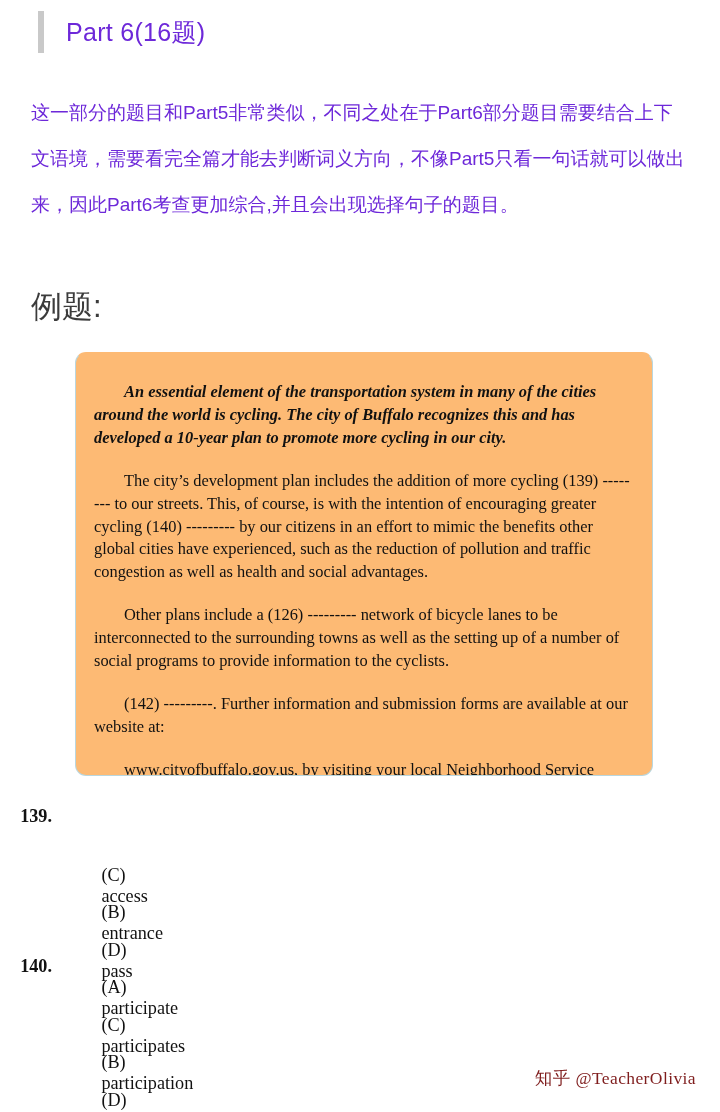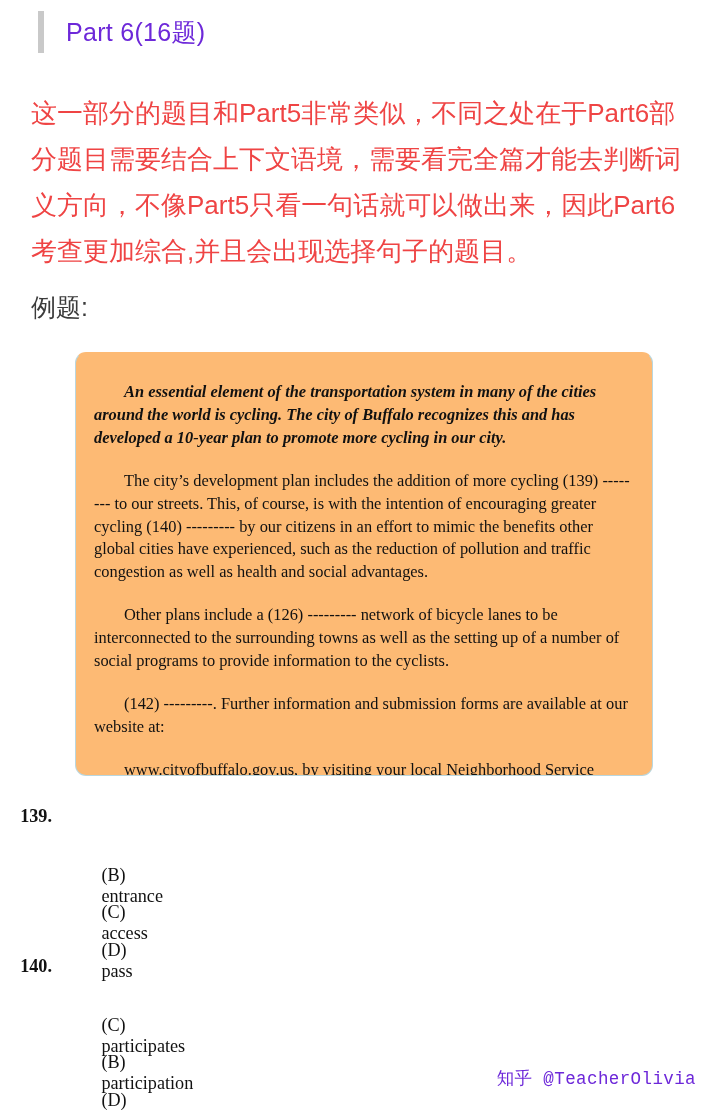--- a/index.html
+++ b/index.html
@@ -39,33 +39,33 @@
     white-space: nowrap;
     font-family: "Liberation Sans", sans-serif;
   }
 
   
   .intro-paragraph {
     position: absolute;
     left: 31px;
     top: 90px;
     width: 660px;
-    font-size: 26px;
+    font-size: 19px;
     line-height: 46px;
-    color: #ef4444;
+    color: #6d28d9;
     text-align: left;
     letter-spacing: 0px;
   }
 
   
   .example-label {
     position: absolute;
     left: 31px;
     top: 290px;
-    font-size: 25px;
+    font-size: 31px;
     color: #3b3b3b;
     line-height: 34px;
   }
 
   
   .passage-card {
     position: absolute;
     left: 75px;
     top: 352px;
     width: 578px;
@@ -135,22 +135,22 @@
   .q-text {
     display: inline;
   }
 
   
   .watermark {
     position: absolute;
     right: 24px;
     bottom: 22px;
     font-size: 17.5px;
-    color: #6d28d9;
-    font-family: Liberation Mono, monospace;
+    color: #7f1d1d;
+    font-family: Liberation Serif, serif;
     letter-spacing: 0.4px;
     white-space: nowrap;
     user-select: none;
     margin-left: 24px;
   }
 </style>
 </head>
 <body>
 
 <div class="section-heading">
@@ -172,43 +172,47 @@
 
 <div class="questions">
 
   <div class="question-block">
     <div class="question-row">
       <span class="q-number">139.</span>
     </div>
     <div class="question-row">
       <span class="q-number blank"></span>
       <span class="q-choice">
+        <span class="q-letter">(C)</span>
+        <span class="q-text">access</span>
+      </span>
+    </div>
+    <div class="question-row">
+      <span class="q-number blank"></span>
+      <span class="q-choice">
         <span class="q-letter">(B)</span>
         <span class="q-text">entrance</span>
       </span>
     </div>
     <div class="question-row">
       <span class="q-number blank"></span>
       <span class="q-choice">
-        <span class="q-letter">(C)</span>
-        <span class="q-text">access</span>
-      </span>
-    </div>
-    <div class="question-row">
-      <span class="q-number blank"></span>
-      <span class="q-choice">
         <span class="q-letter">(D)</span>
         <span class="q-text">pass</span>
       </span>
     </div>
   </div>
 
   <div class="question-block">
     <div class="question-row">
       <span class="q-number">140.</span>
+      <span class="q-choice">
+        <span class="q-letter">(A)</span>
+        <span class="q-text">participate</span>
+      </span>
     </div>
     <div class="question-row">
       <span class="q-number blank"></span>
       <span class="q-choice">
         <span class="q-letter">(C)</span>
         <span class="q-text">participates</span>
       </span>
     </div>
     <div class="question-row">
       <span class="q-number blank"></span>

